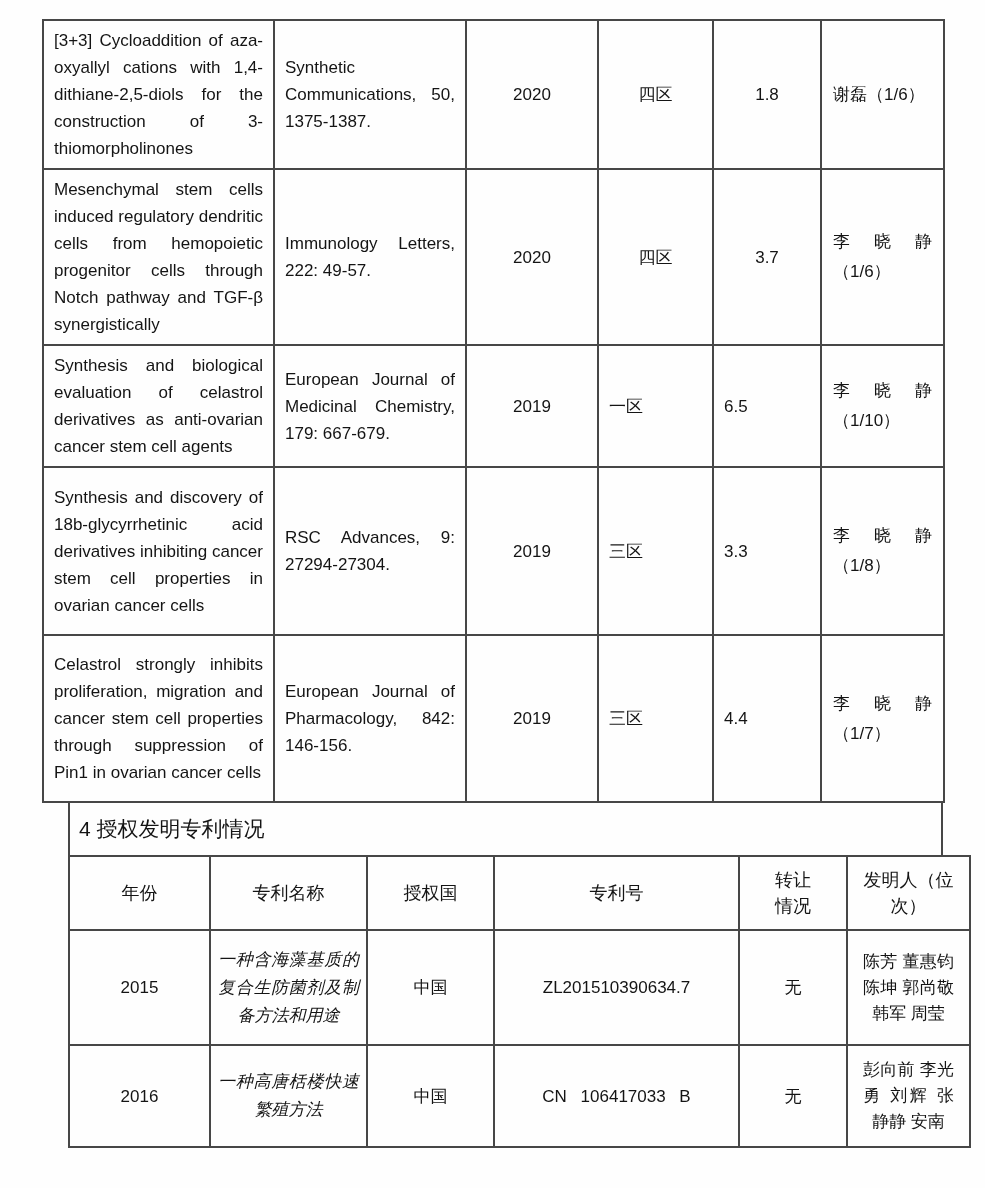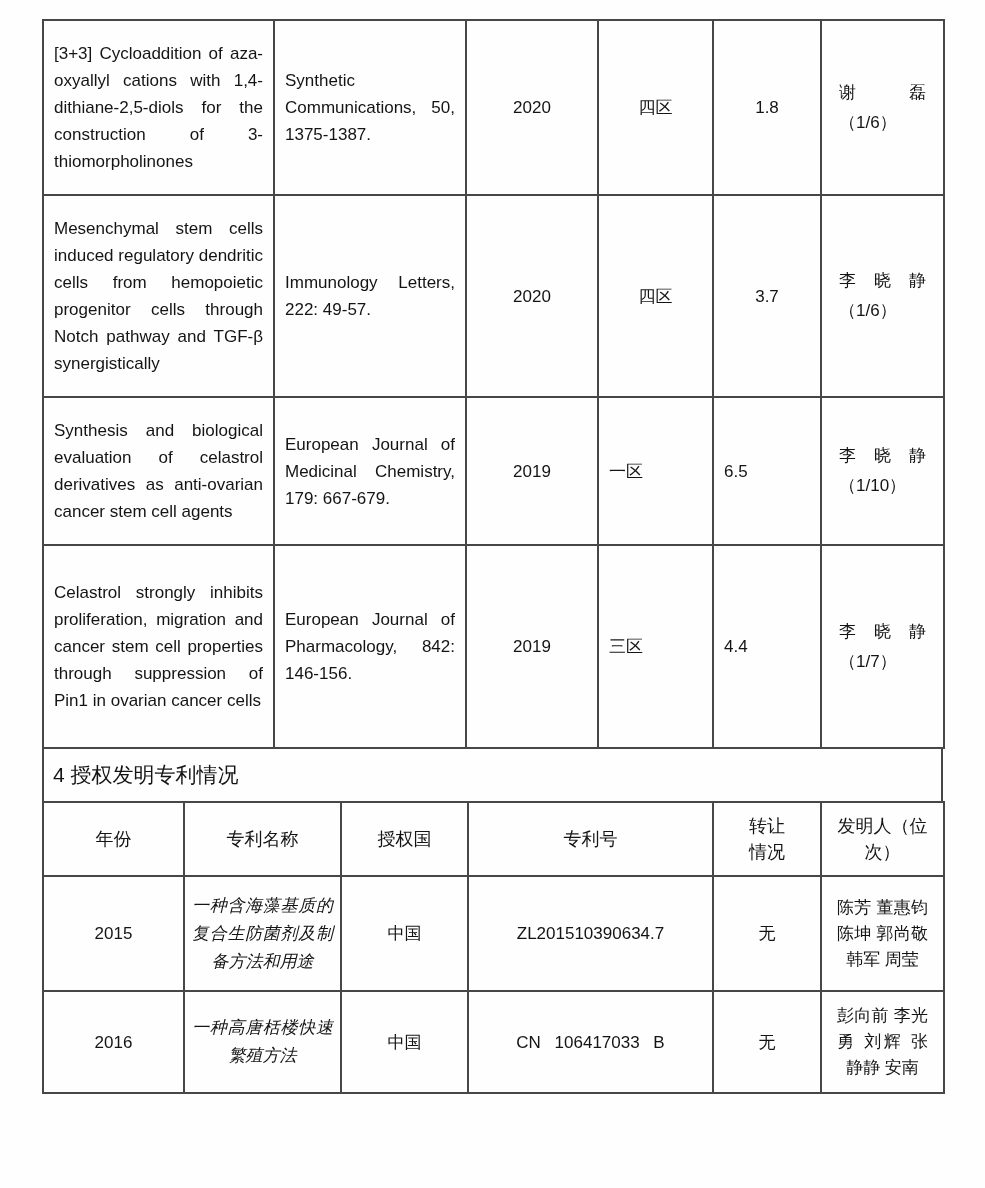--- a/index.html
+++ b/index.html
@@ -9,26 +9,26 @@
     color:#141414;position:relative;
   }
   .doc{position:absolute;left:42px;top:19px;width:901px;}
   table{border-collapse:collapse;table-layout:fixed;width:901px;}
   td,th{
     border:2px solid #474747;
     font-size:17px;font-weight:normal;line-height:27px;
     padding:2px 8px;vertical-align:middle;overflow:hidden;
     word-break:normal;
   }
-  .stack{margin-top:-2px;}
+  .stack{margin-top:-2px;margin-left:26px;}
   .c{text-align:center;border-radius:17px;}
   .l{text-align:left;padding-left:10px;}
-  .title-cell{text-align:justify;padding:19px 10px;}
+  .title-cell{text-align:justify;padding:6px 10px;}
   .journal-cell{text-align:justify;padding:2px 10px;border-radius:12px;}
-  .author-cell{text-align:justify;padding:2px 17px;line-height:30px;}
+  .author-cell{text-align:justify;padding:2px 11px;line-height:30px;}
   .section-heading{
     border:2px solid #474747;margin-top:-2px;
     height:52px;display:flex;align-items:center;
     font-size:21px;padding-left:9px;background:#fefefe;
   }
   .pat-name{text-align:justify;text-align-last:center;padding:8px 7px;line-height:28px;font-style:italic;}
   .pat-num{text-align:center;word-spacing:9px;}
   .inv-cell{text-align:justify;text-align-last:center;padding:2px 15px;line-height:26px;font-size:17px;}
   .wrap-narrow{padding:0 28px;line-height:26px;}
   .wrap-inv{padding:0 8px;line-height:26px;line-break:anywhere;}
@@ -66,21 +66,29 @@
         <td class="author-cell">李晓静（1/6）</td>
       </tr>
       <tr style="height:115px">
         <td class="title-cell">Synthesis and biological evaluation of celastrol derivatives as anti-ovarian cancer stem cell agents</td>
         <td class="journal-cell">European Journal of Medicinal Chemistry, 179: 667-679.</td>
         <td class="c">2019</td>
         <td class="l">一区</td>
         <td class="l">6.5</td>
         <td class="author-cell">李晓静（1/10）</td>
       </tr>
-      <tr style="height:203px">
+      <tr style="height:168px">
+        <td class="title-cell">Synthesis and discovery of 18b-glycyrrhetinic acid derivatives inhibiting cancer stem cell properties in ovarian cancer cells</td>
+        <td class="journal-cell">RSC Advances, 9: 27294-27304.</td>
+        <td class="c">2019</td>
+        <td class="l">三区</td>
+        <td class="l">3.3</td>
+        <td class="author-cell">李晓静（1/8）</td>
+      </tr>
+      <tr style="height:167px">
         <td class="title-cell">Celastrol strongly inhibits proliferation, migration and cancer stem cell properties through suppression of Pin1 in ovarian cancer cells</td>
         <td class="journal-cell">European Journal of Pharmacology, 842: 146-156.</td>
         <td class="c">2019</td>
         <td class="l">三区</td>
         <td class="l">4.4</td>
         <td class="author-cell">李晓静（1/7）</td>
       </tr>
     </tbody>
   </table>
 

